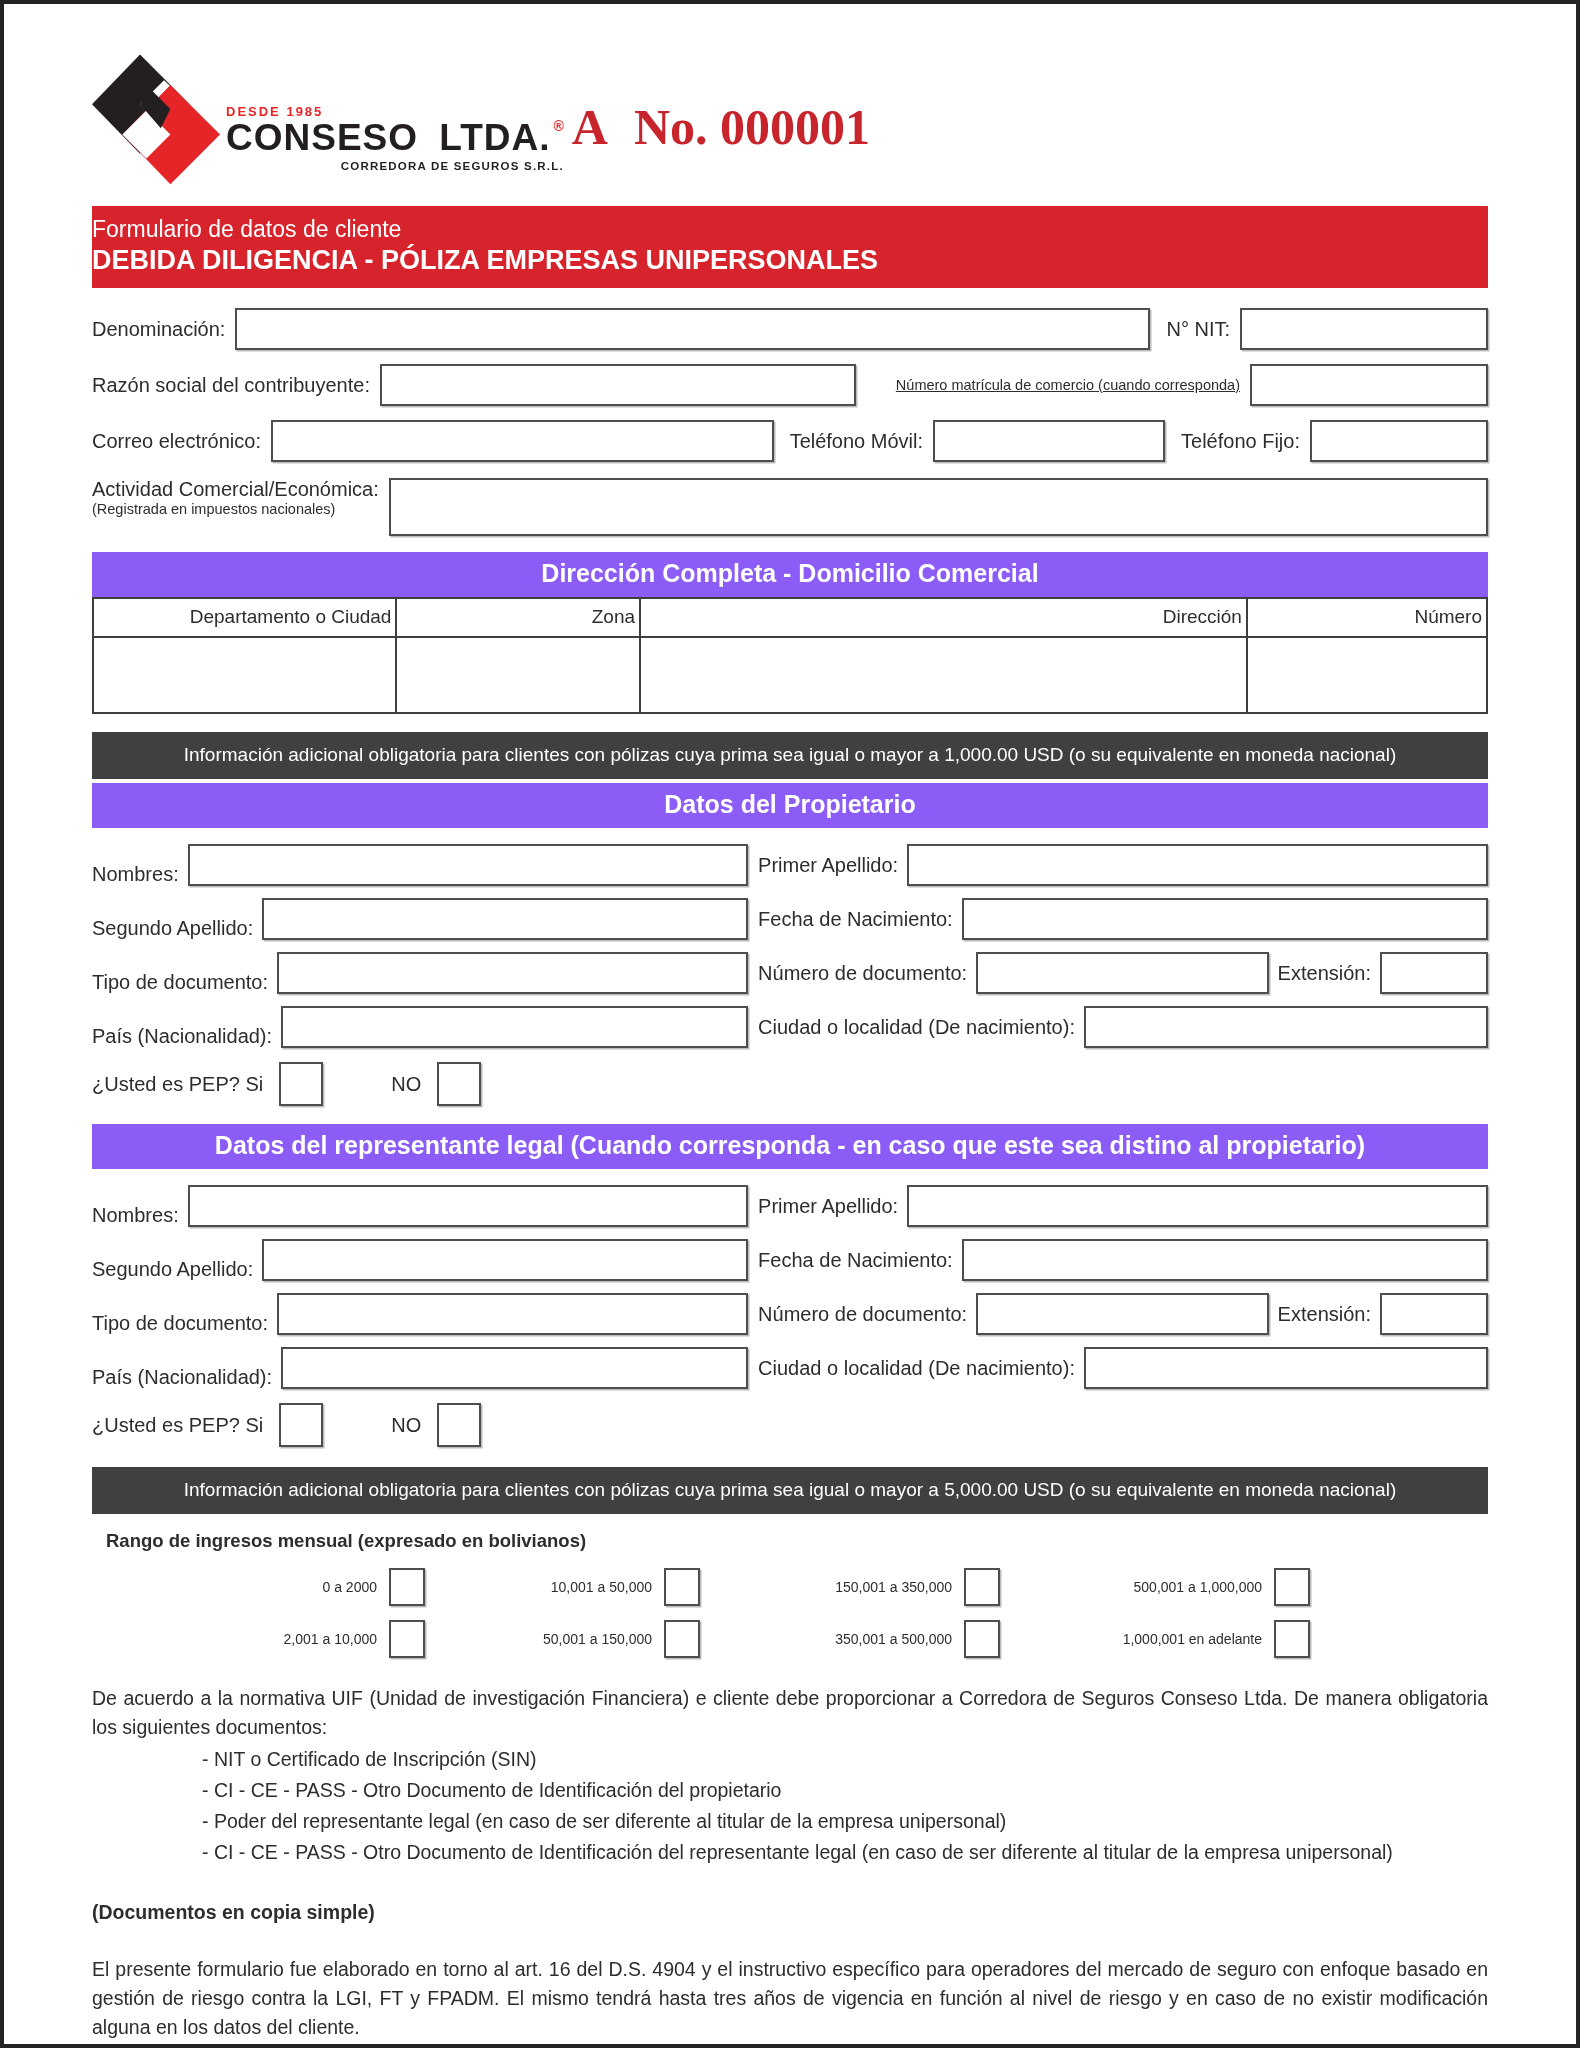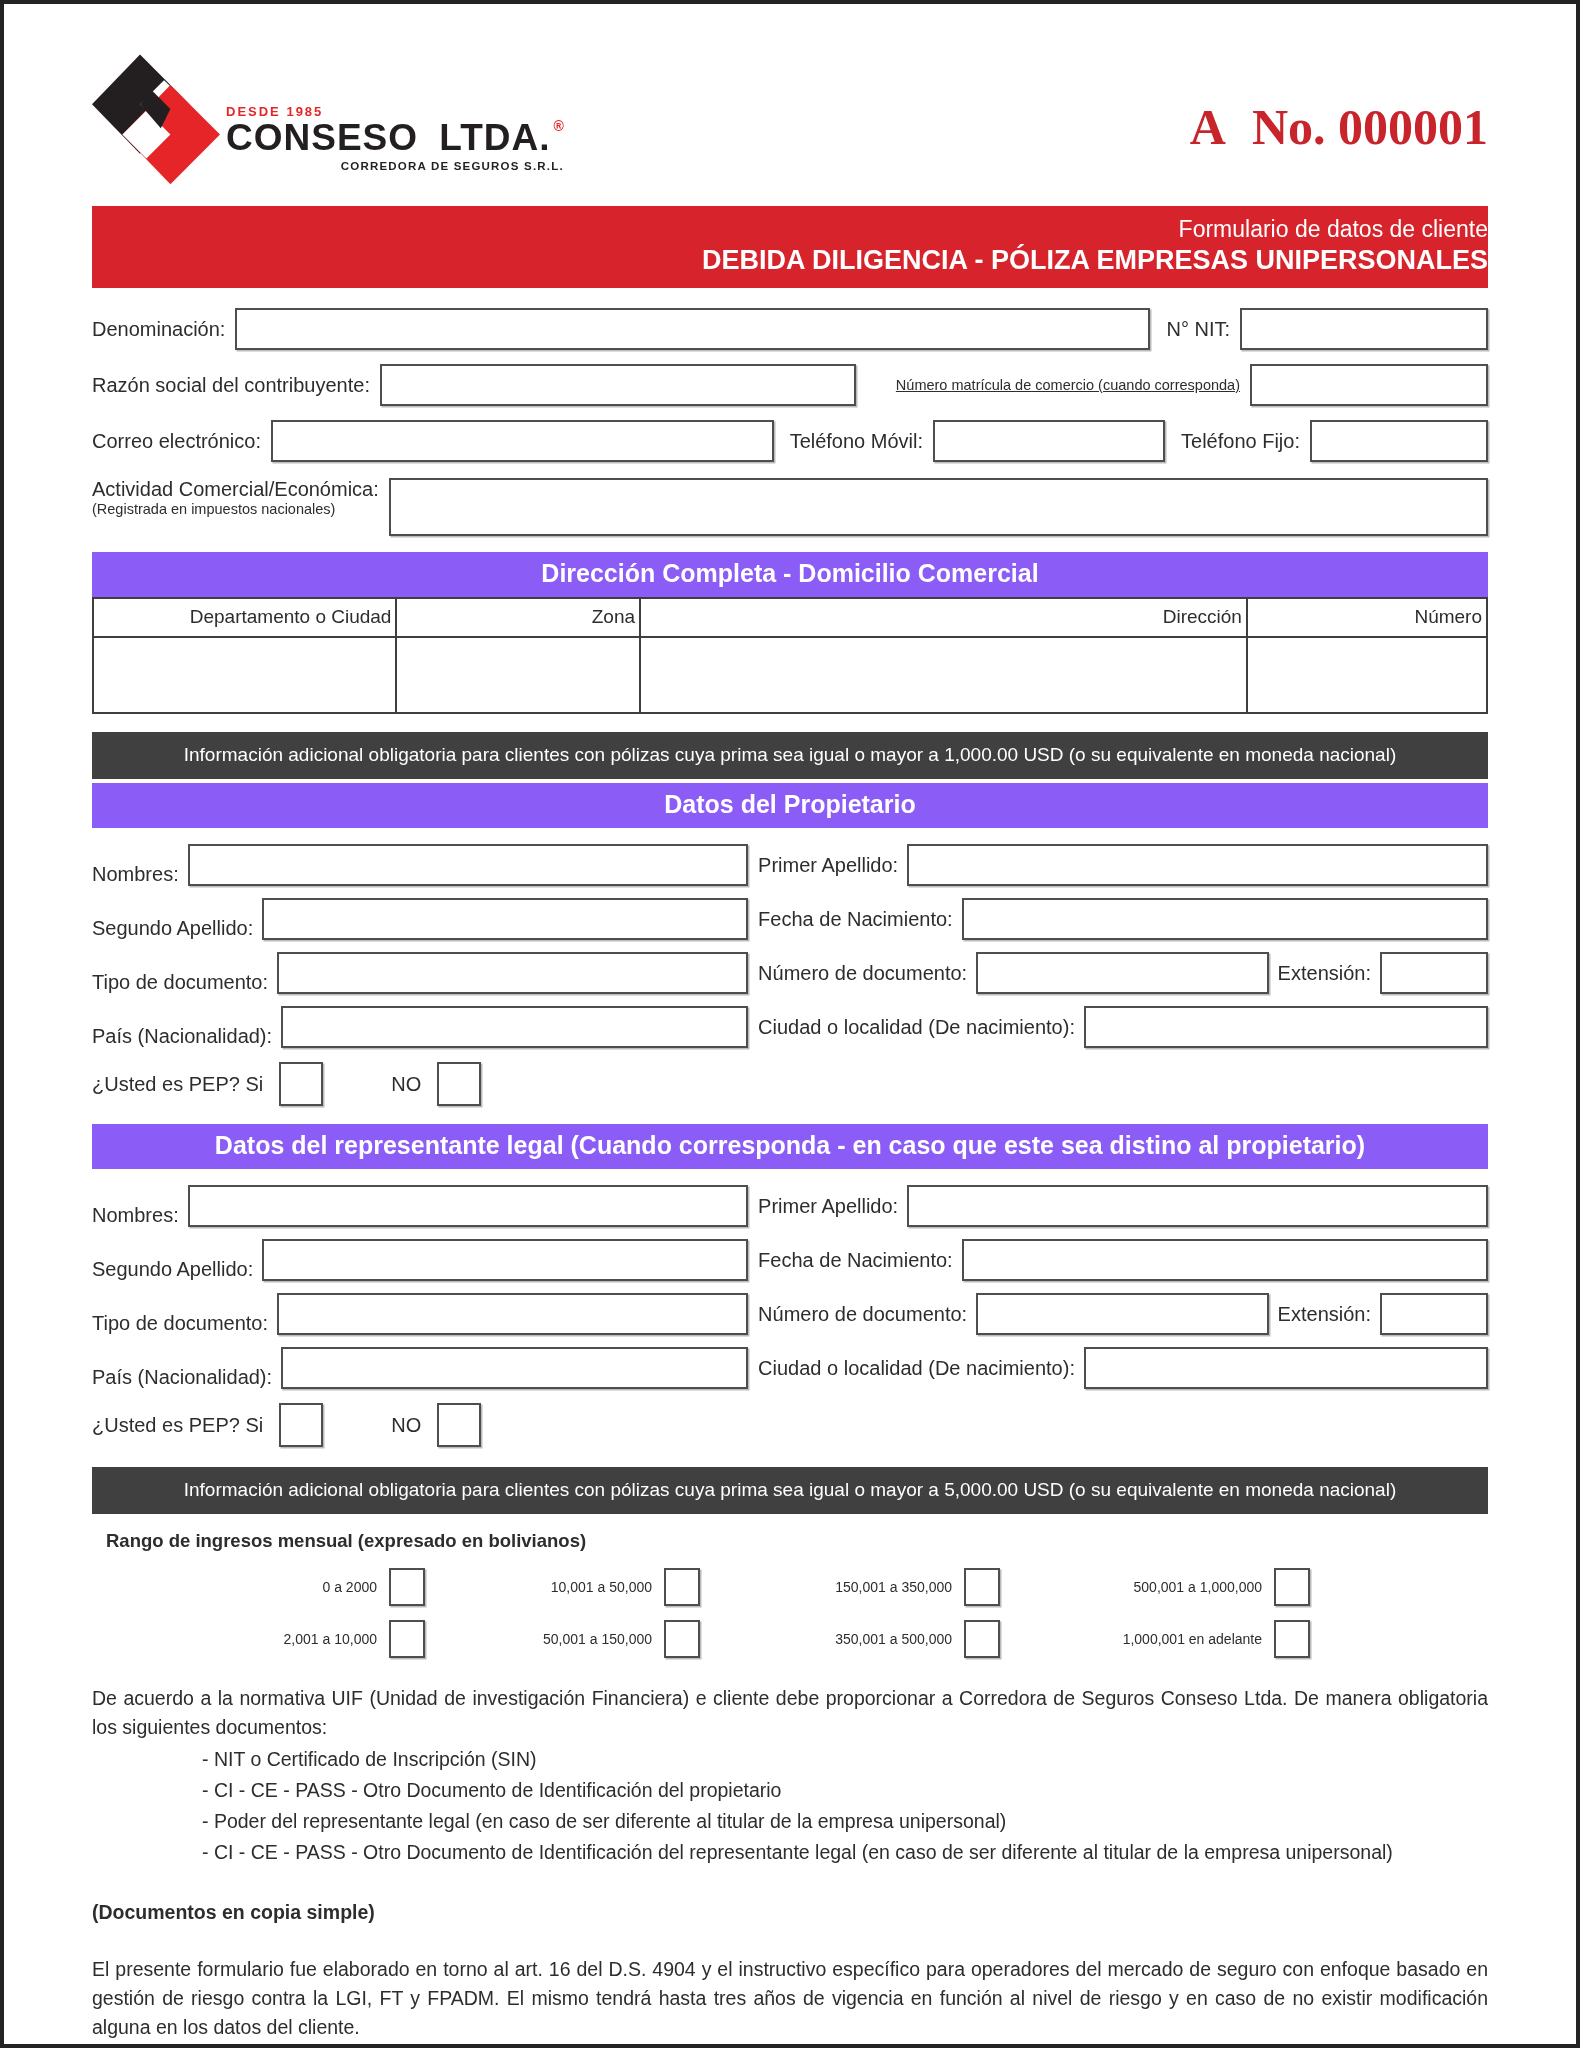--- a/index.html
+++ b/index.html
@@ -3,33 +3,33 @@
 <meta charset="utf-8">
 <style>
   * { margin:0; padding:0; box-sizing:border-box; }
   html,body { background:#e8e8e8; }
   .frame {
     width:1580px; height:2048px; margin:0 auto; background:#ffffff;
     border:4px solid #232323; font-family:"Liberation Sans", sans-serif;
     color:#2e2c2d; padding:46px 88px 40px 88px; position:relative; overflow:hidden;
   }
   
-  .topbar { display:flex; justify-content:space-between; align-items:flex-start; height:150px;gap:8px; }
+  .topbar { display:flex; justify-content:flex-start; align-items:flex-start; height:150px;gap:8px; }
   .logo { display:flex; align-items:center; gap:6px; }
   .logo-mark { width:128px; height:142px; flex:0 0 auto; }
   .logo-text { padding-top:34px; }
   .logo-since { color:#e52528; font-size:13px; font-weight:bold; letter-spacing:2px; }
   .logo-brandline { display:flex; align-items:flex-start; }
   .logo-brand { font-size:37px; font-weight:bold; letter-spacing:1px; word-spacing:10px; color:#231f20; line-height:1.05; }
   .logo-reg { color:#e52528; font-size:14px; font-weight:bold; margin-left:3px; line-height:1; }
   .logo-sub { font-size:11.5px; font-weight:bold; color:#231f20; letter-spacing:1.2px; text-align:right; margin-top:2px; }
   .serial { font-family:"Liberation Serif", serif; font-weight:bold; color:#c7242c;
             font-size:50px; margin-top:48px; display:flex; gap:26px; }
   
-  .red-banner { background:#d7232b; color:#fff; text-align:right; padding:10px 0 12px 0; margin-top:6px; }
+  .red-banner { background:#d7232b; color:#fff; text-align:left; padding:10px 0 12px 0; margin-top:6px; }
   .red-banner .l1 { font-size:23px; }
   .red-banner .l2 { font-size:27px; font-weight:bold; margin-top:2px; }
   .section-bar { background:#8b5cf6; color:#fff; text-align:center; font-weight:bold;
                  font-size:25px; padding:7px 0 9px 0; }
   .black-bar { background:#404040; color:#fff; text-align:center; font-size:19px;
                padding:12px 0 13px 0; }
   
   .lbl { font-size:20px; white-space:nowrap; }
   .lbl-sm { font-size:14.5px; white-space:nowrap; }
   .box { border:2px solid #4e4e4e; background:#fff; height:42px; box-shadow:1.5px 1.5px 0 #bcbcbc; }

